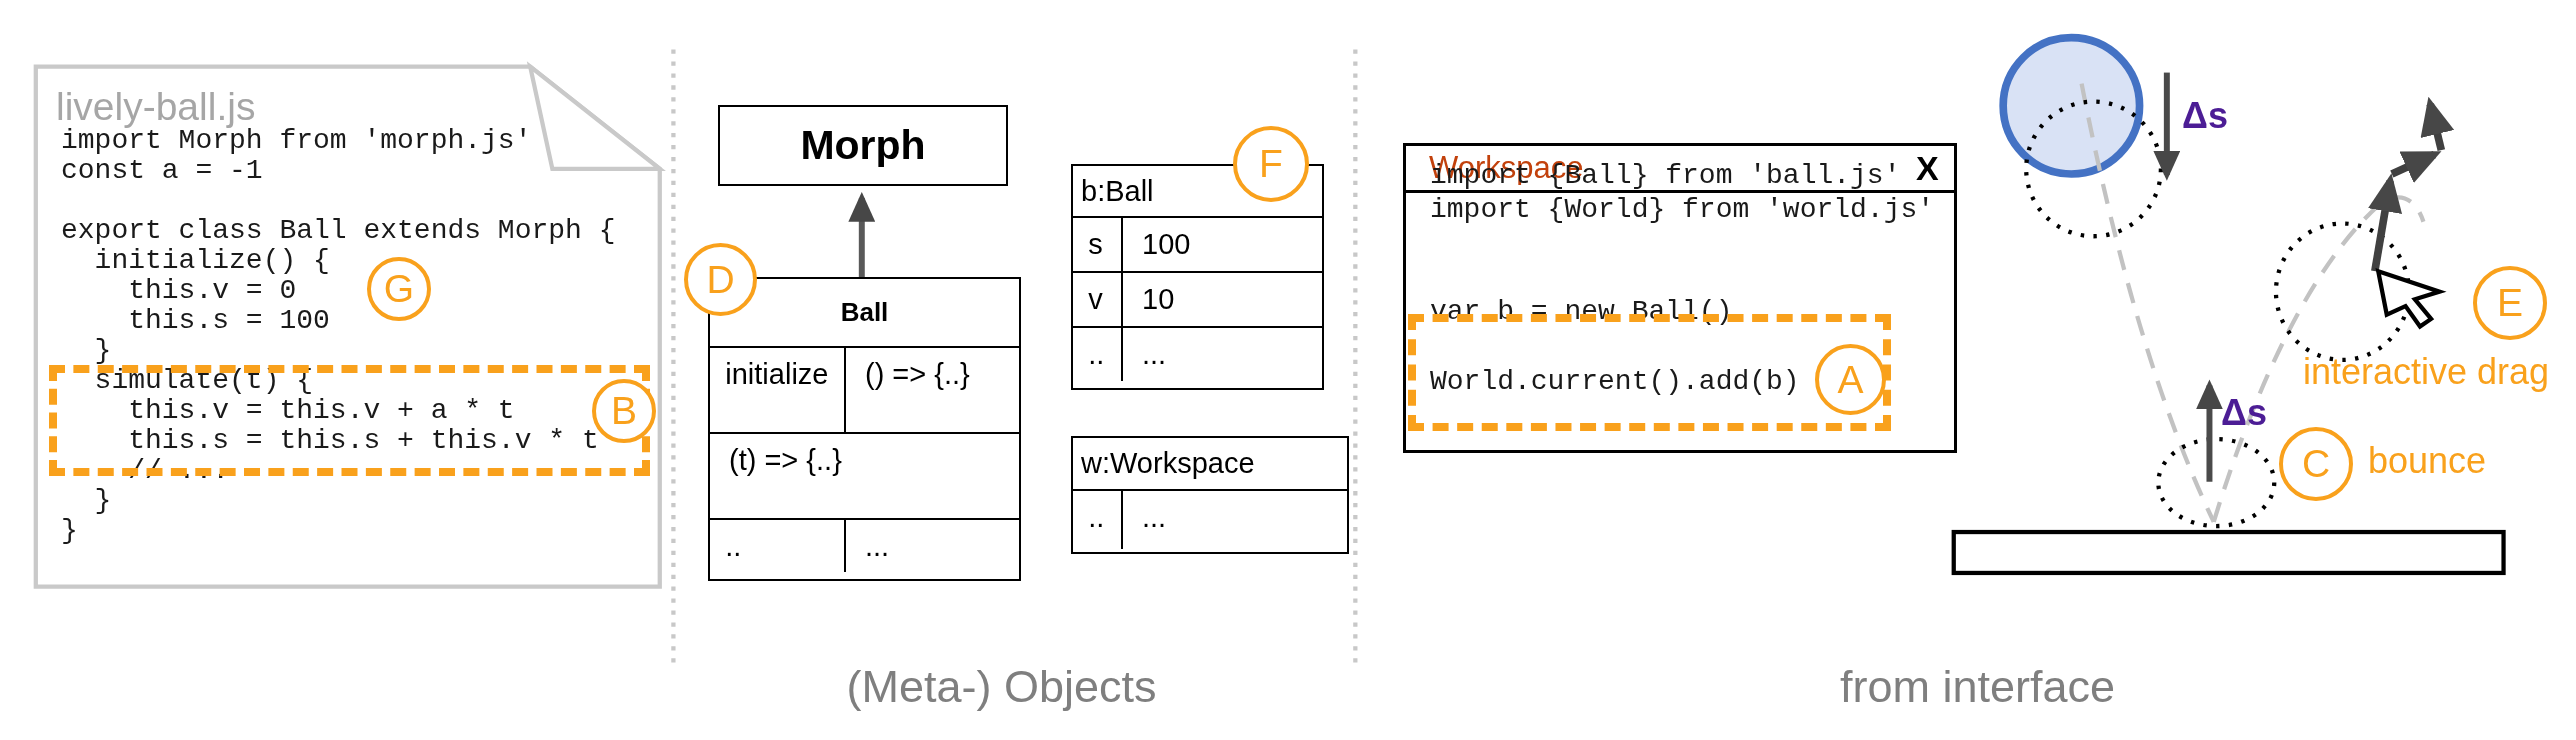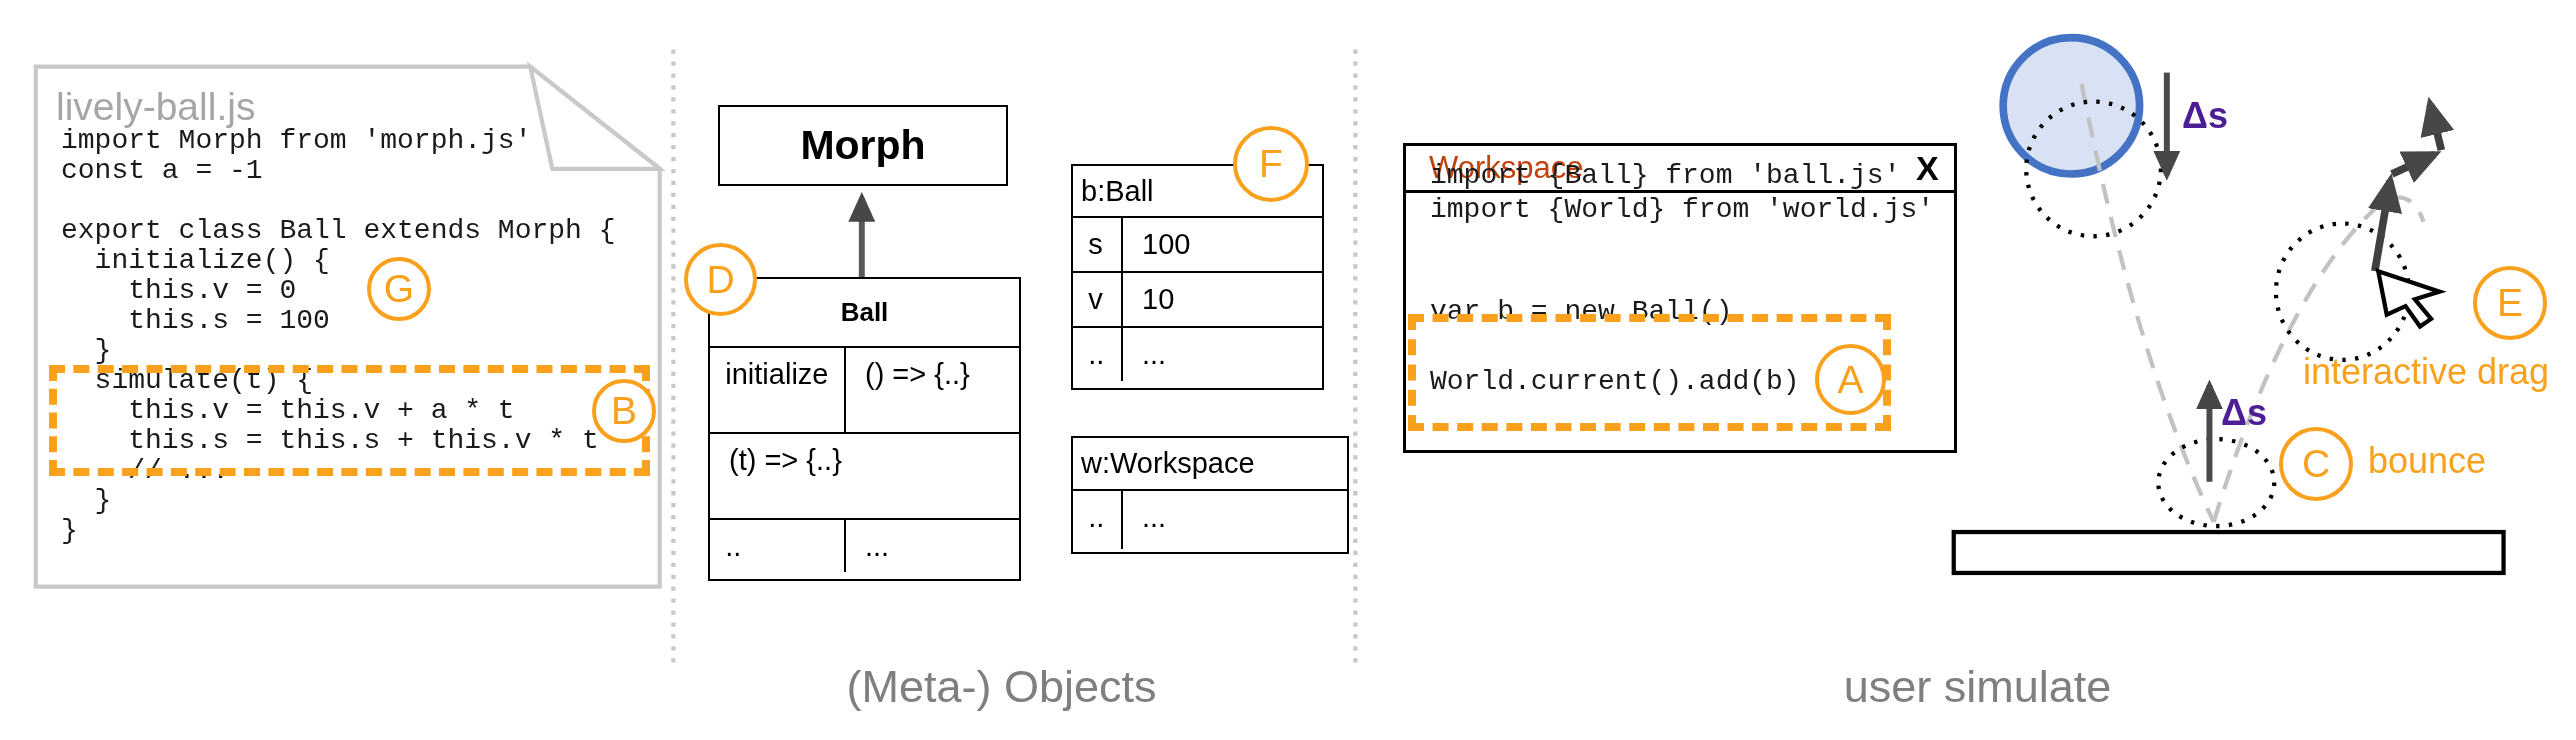--- a/index.html
+++ b/index.html
@@ -197,16 +197,16 @@
 
   <div class="abs delta-label" style="left:2182px;top:95px;">Δs</div>
   <div class="abs delta-label" style="left:2221px;top:392px;">Δs</div>
 
   <div class="abs badge" style="left:2279px;top:427px;width:66px;height:66px;">C</div>
   <div class="abs orange-label" style="left:2368px;top:440px;">bounce</div>
 
   <div class="abs badge" style="left:2473px;top:266px;width:66px;height:66px;">E</div>
   <div class="abs orange-label" style="left:2303px;top:351px;">interactive drag</div>
 
-  <div class="abs caption" style="left:1790px;top:661px;">user simulate</div>
+  <div class="abs caption" style="left:1790px;top:661px;">from interface</div>
 
 </div>
 
 
 </body></html>

